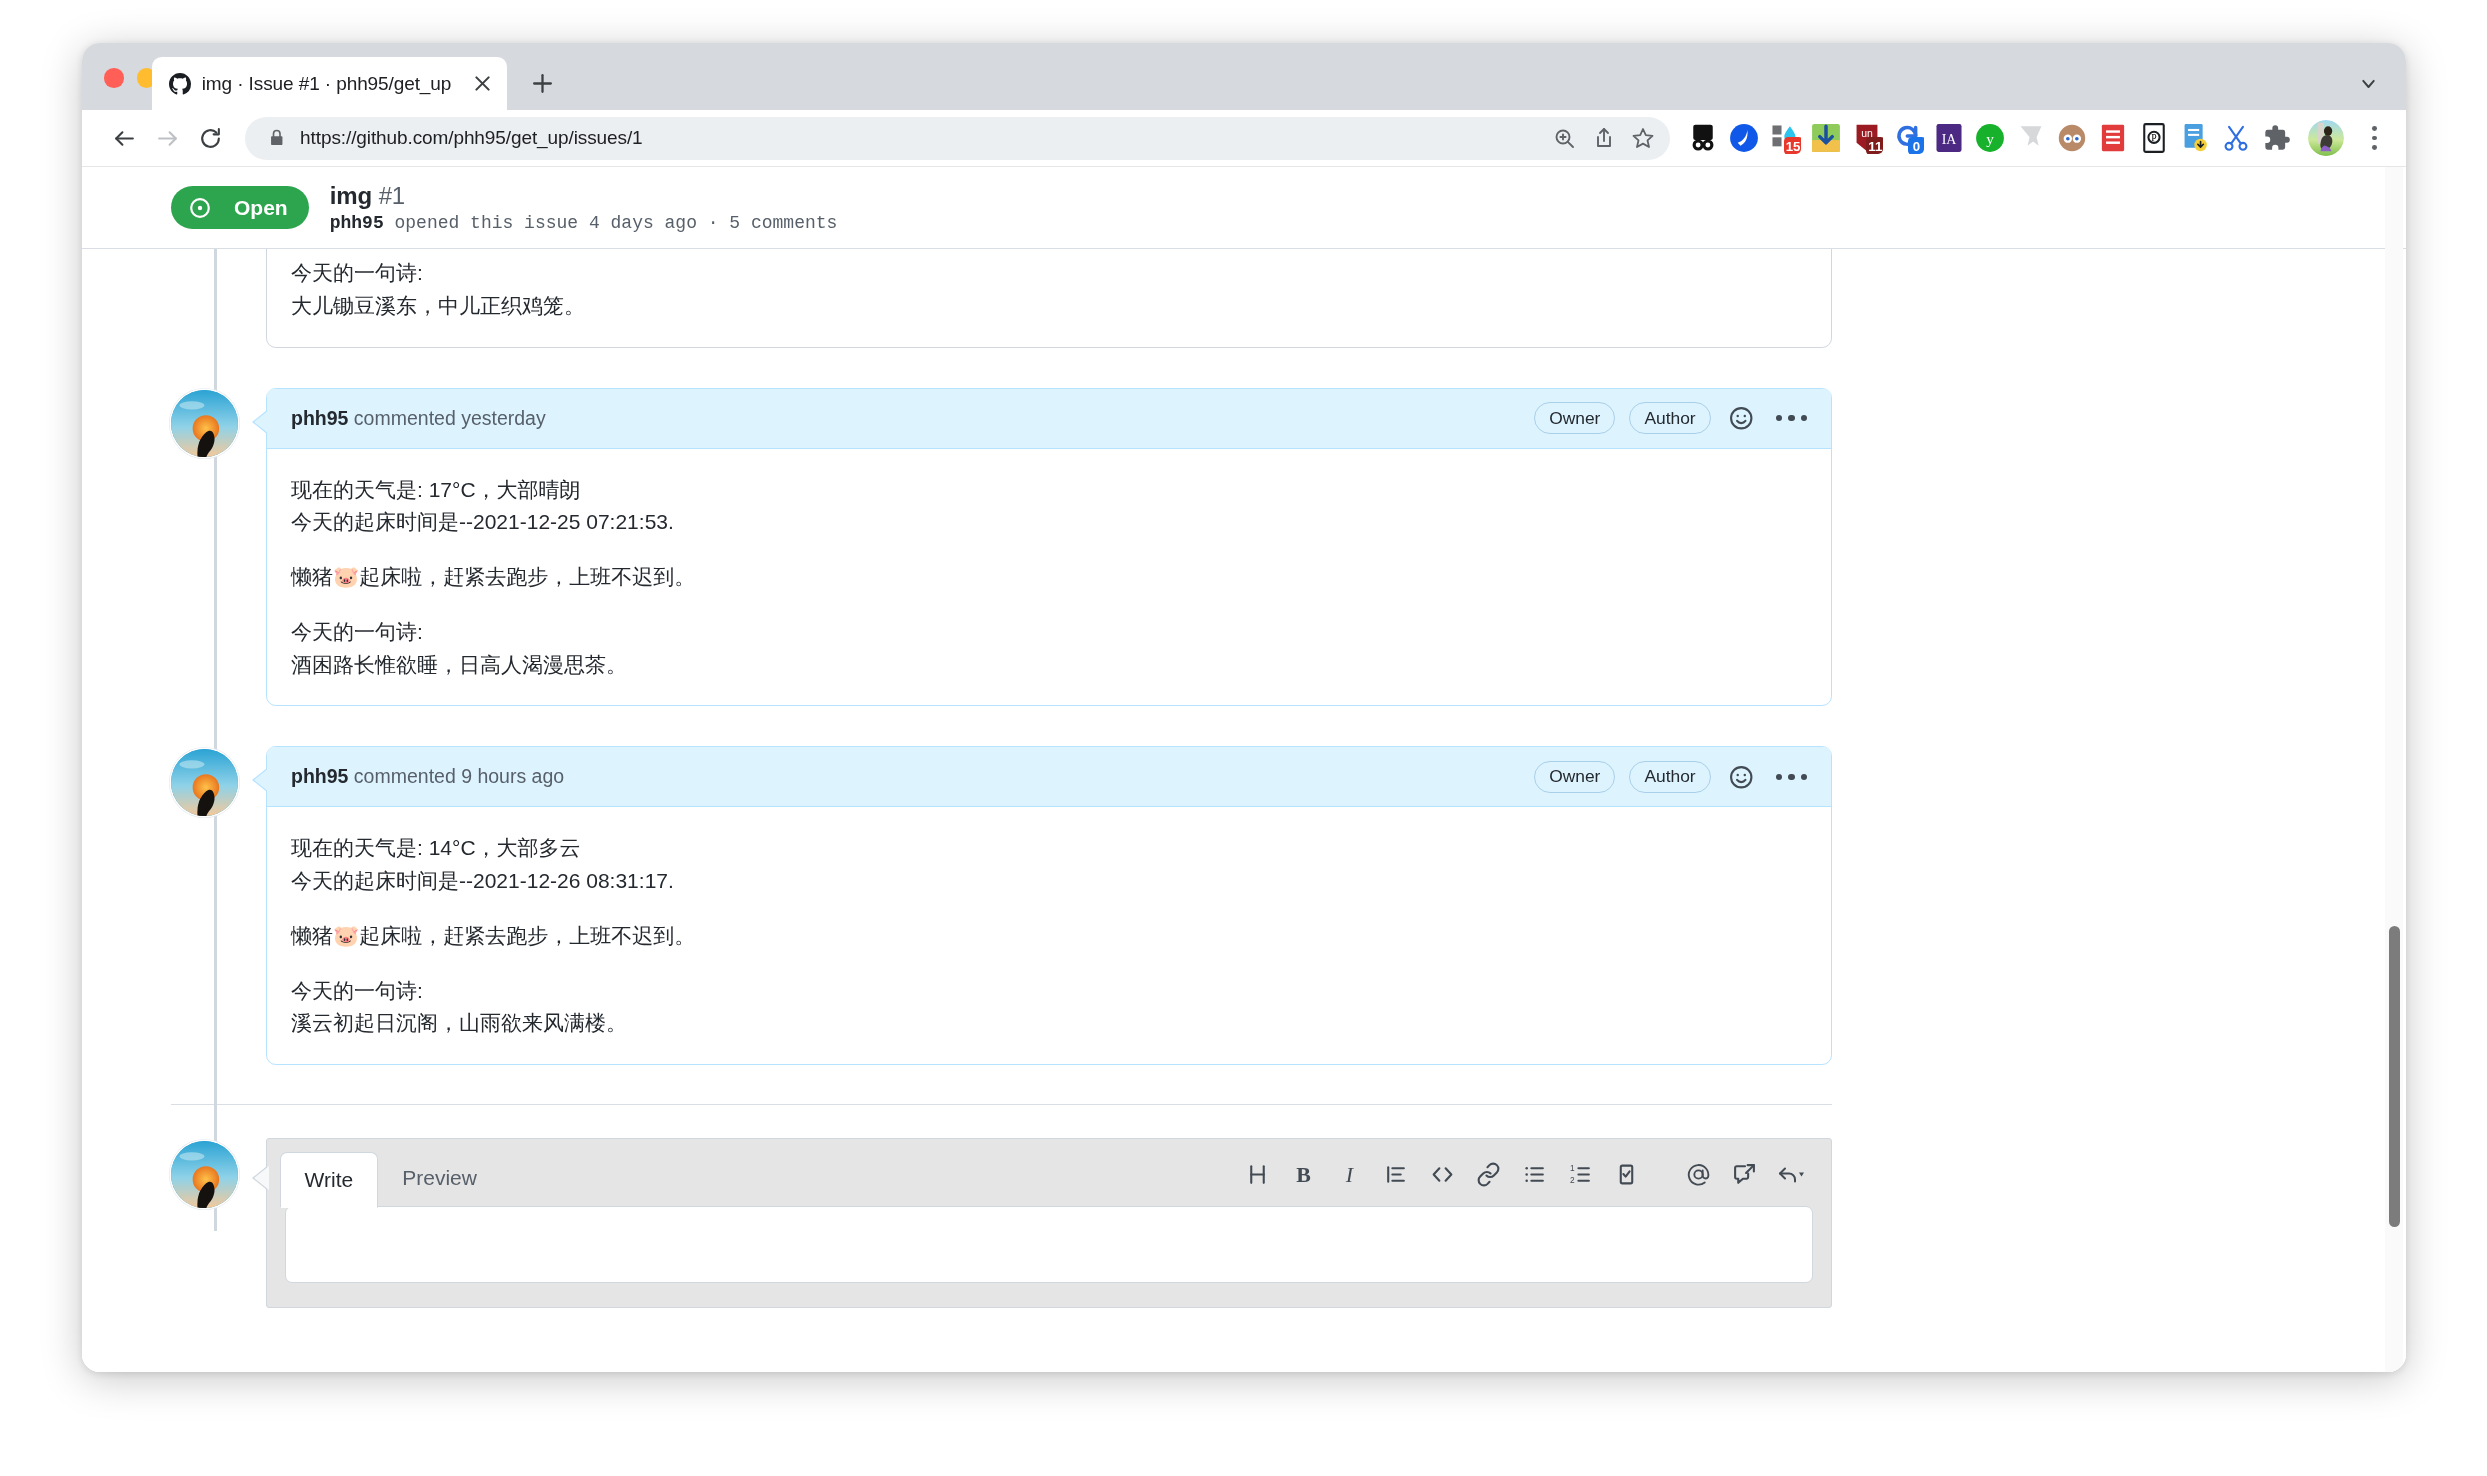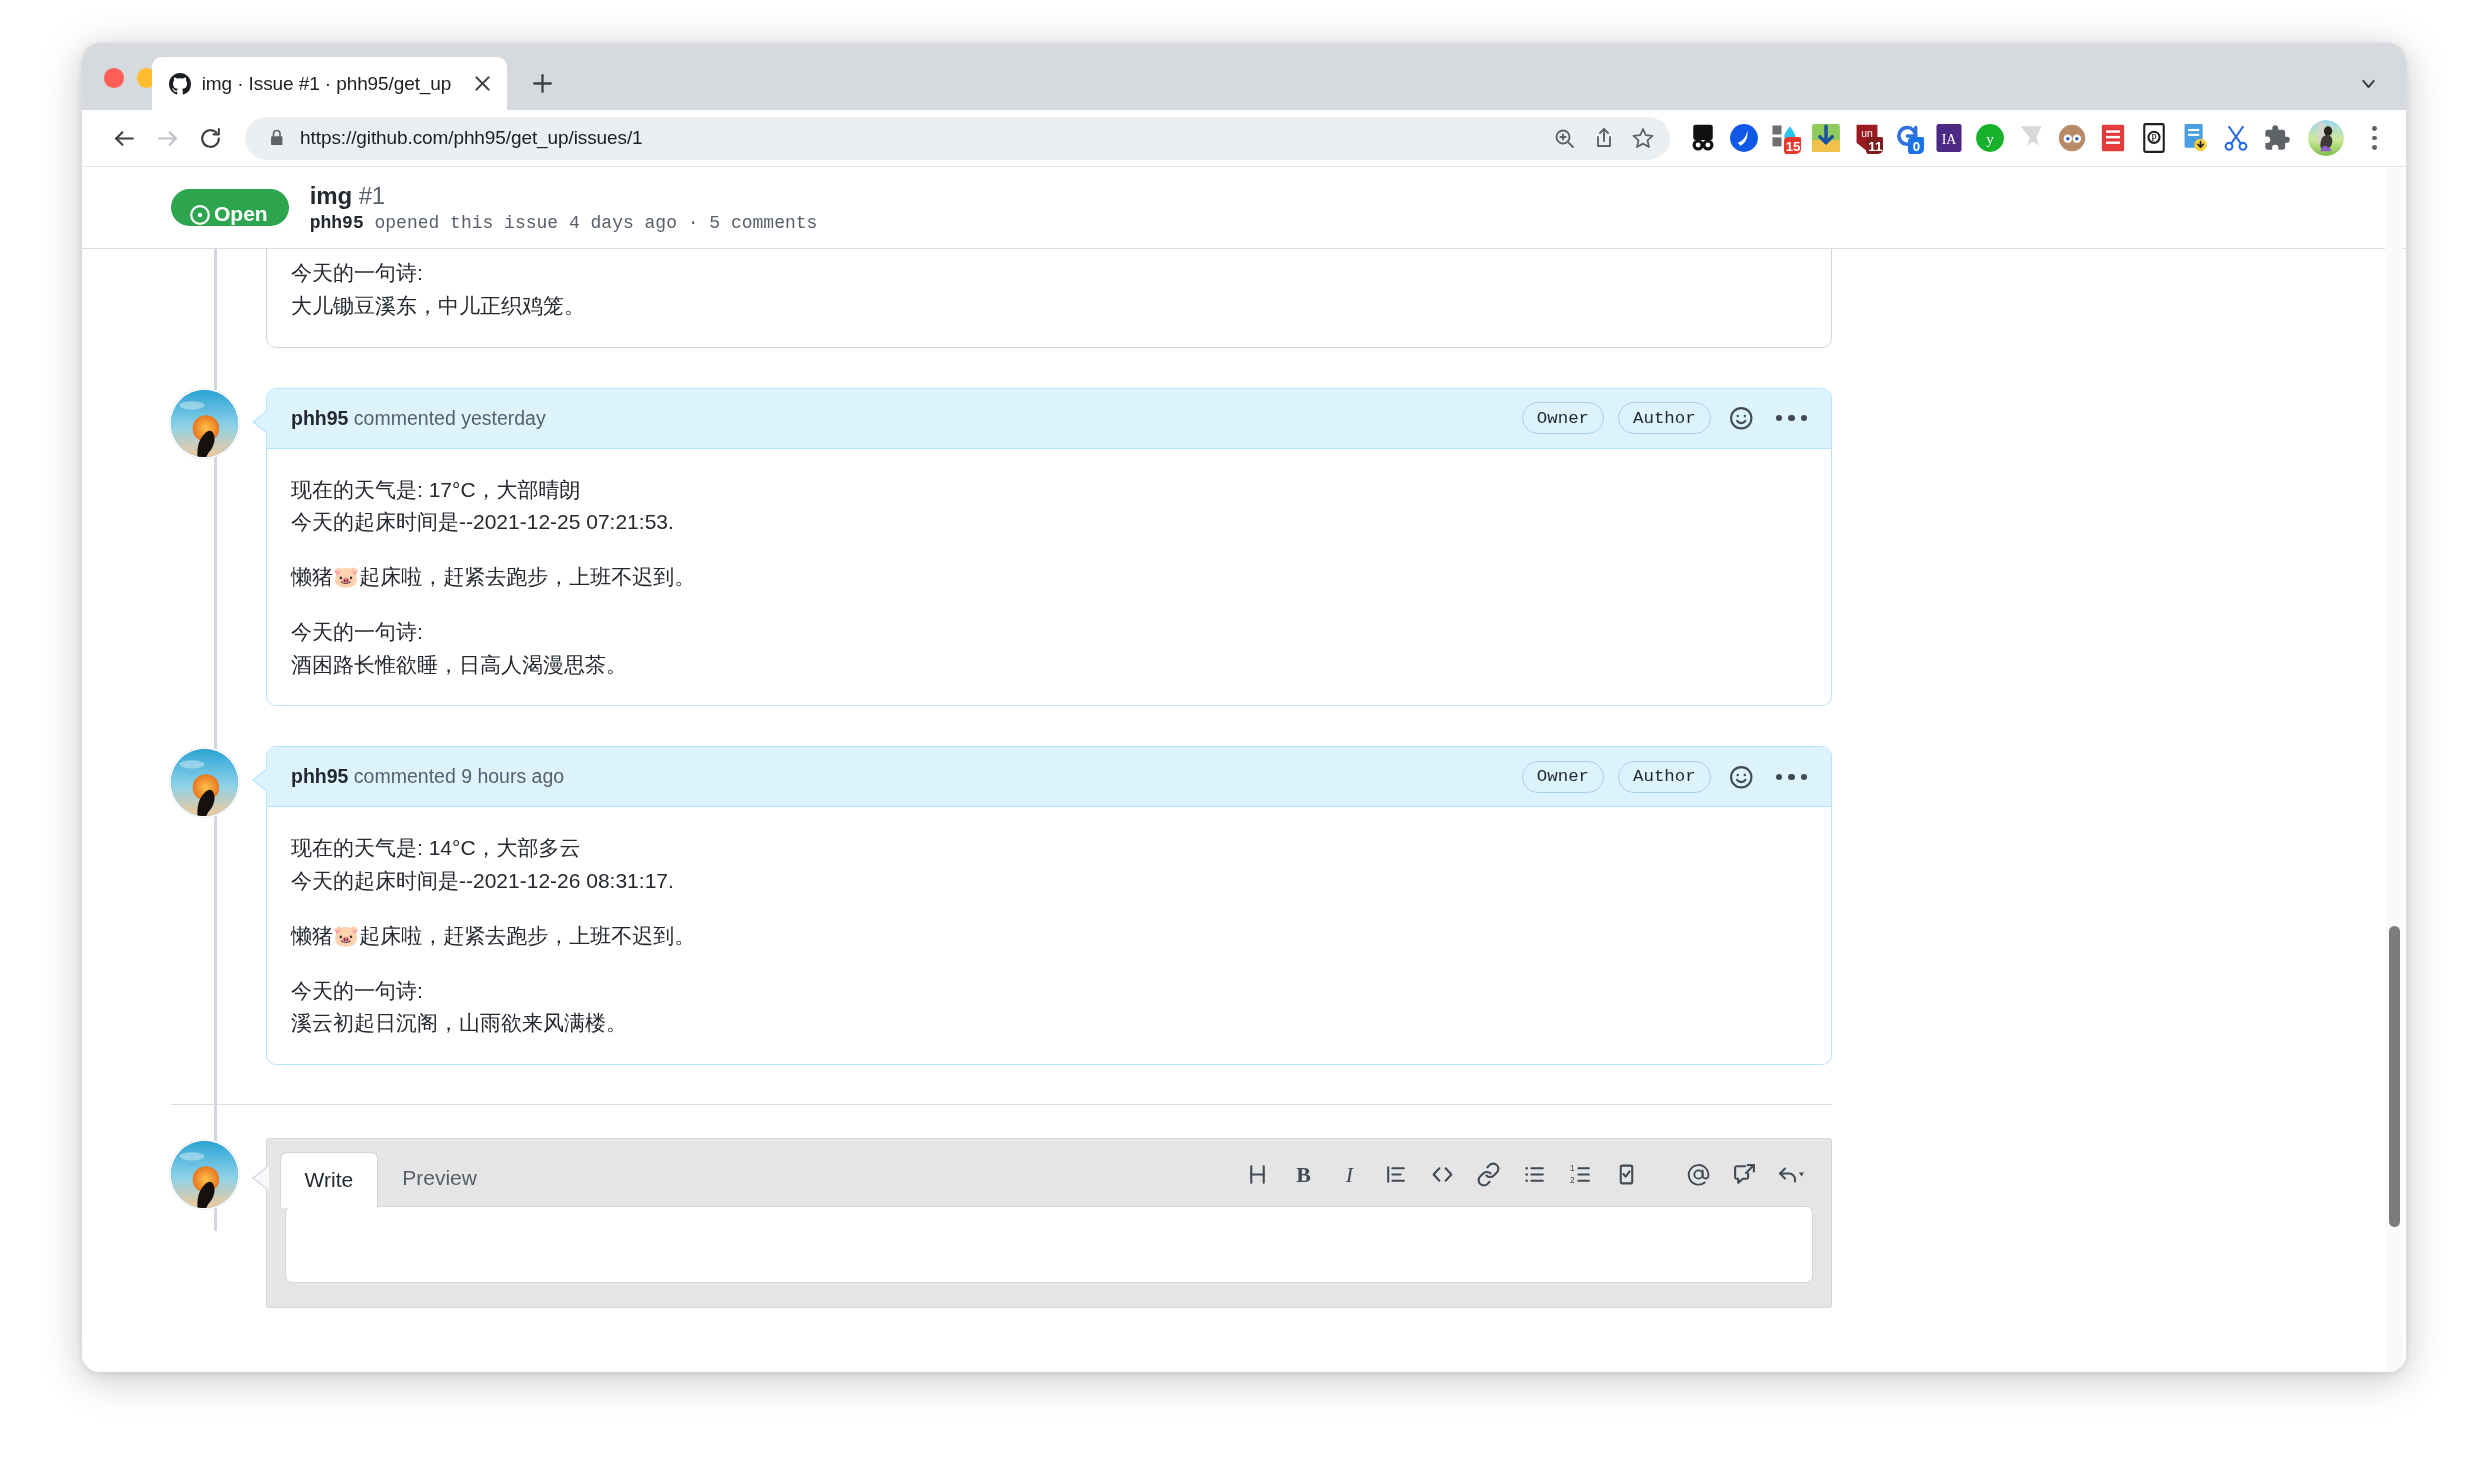--- a/index.html
+++ b/index.html
@@ -140,24 +140,24 @@
     position: absolute; top: 0; left: 0; right: 0;
     height: 82px;
     background: #ffffff;
     border-bottom: 0.7px solid #d8dee4;
     display: flex; align-items: center;
     padding-left: 89px;
     gap: 21px;
     z-index: 20;
   }
   .state-badge {
-    display: inline-flex; align-items: flex-end; gap: 3px;
+    display: inline-flex; align-items: center; gap: 23px;
     background: #2da44e; color: #fff;
     border-radius: 697px;
-    height: 37px;
+    height: 43px;
     padding: 0 21px 0 18px;
     font-size: 21px; font-weight: 600;
     flex: none;
   }
   .hdr-texts { display: flex; flex-direction: column; gap: 2.8px; }
   .hdr-line1 { font-size: 24px; color: #24292f; font-weight: 700; letter-spacing: -0.1px;}
   .hdr-line1 .num { color: #57606a; font-weight: 400; }
   .hdr-line2 { font-size: 18px; color: #57606a; font-family: Liberation Mono, monospace; }
   .hdr-line2 b { color: #24292f; font-weight: 600; }
 
@@ -218,21 +218,21 @@
   .comment-head {
     height: 60px;
     background: #ddf4ff;
     border-bottom: 1.4px solid #b6e3ff;
     border-radius: 7px 7px 0 0;
     display: flex; align-items: center;
     padding: 0 19.5px 0 24px;
   }
   .ch-left { font-size: 19.5px; color: #57606a; }
   .ch-left b { color: #24292f; font-weight: 700; }
-  .ch-right { margin-left:auto; display:flex; align-items:center; gap: 14px; font-family: Liberation Mono, monospace; }
+  .ch-right { margin-left:auto; display:flex; align-items:center; gap: 14px; }
   .pill {
     border: 1.4px solid #aacfe9;
     border-radius: 697px;
     height: 32px; padding: 0 14px;
     display: flex; align-items: center;
     font-size: 17.4px; color: #24292f;
   }
   .icon-btn { width: 33px; height: 33px; display:flex; align-items:center; justify-content:center; }
   .kebab { display:flex; align-items:center; gap: 6.3px; padding: 0 4.2px;}
   .kebab i { width: 6.3px; height: 6.3px; border-radius:50%; background:#424a53; display:block;}

